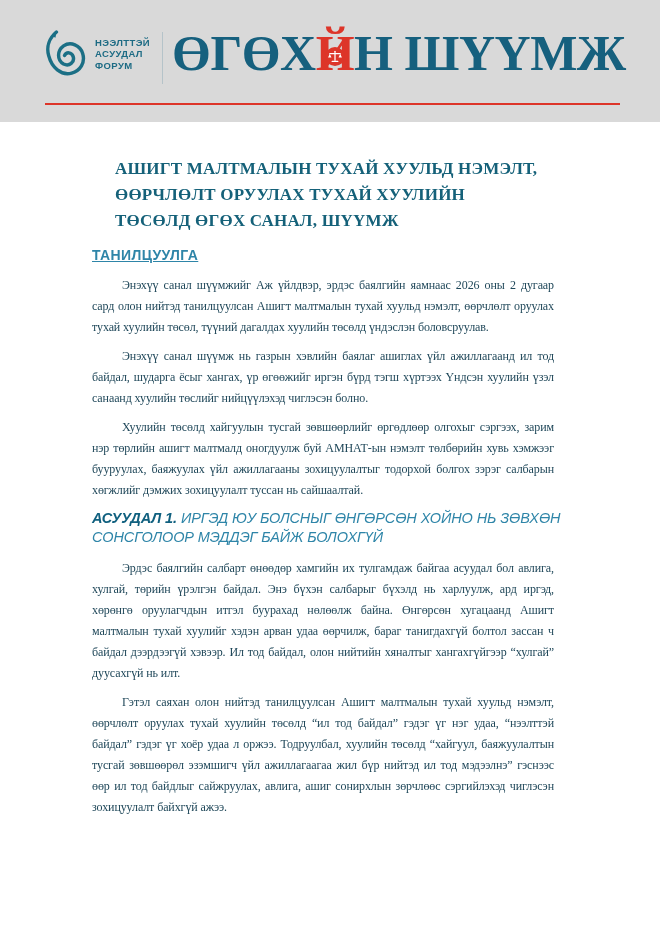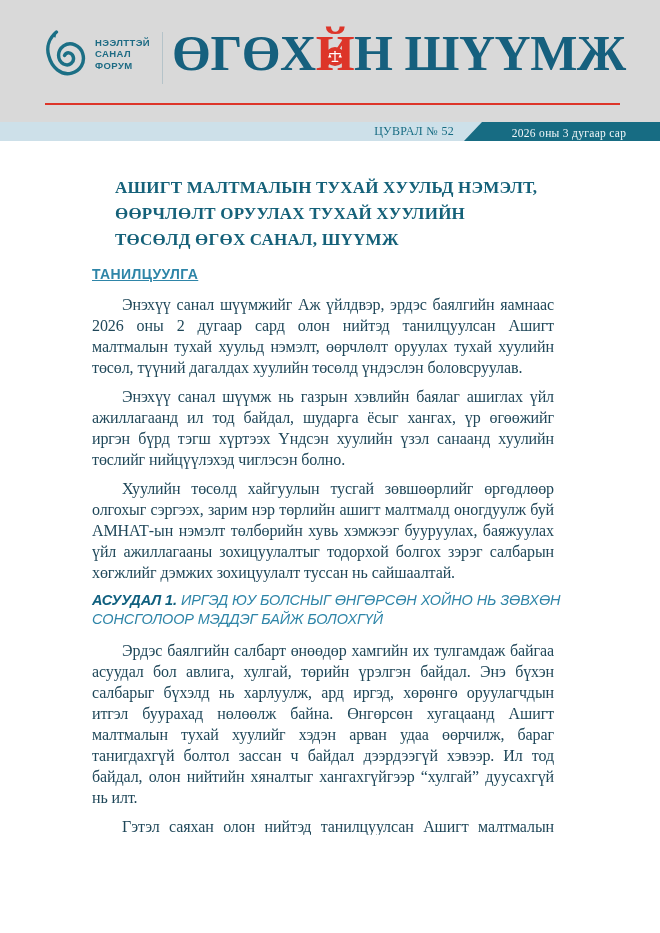--- a/index.html
+++ b/index.html
@@ -30,21 +30,21 @@
   .date-flag{position:absolute;right:0;top:0;width:196px;height:19px;background:var(--band-teal);
              clip-path:polygon(18px 0,100% 0,100% 100%,0 100%);
              text-align:center;line-height:19px;padding-left:14px;}
   .date-flag span{color:#f2f7f9;font-size:11.5px;letter-spacing:.3px;}
   
   .content{padding:34px 98px 0 92px;}
   .doc-title{max-width:424px;margin:0 auto 13px auto;text-align:left;
              font-size:17px;line-height:26px;font-weight:bold;color:#156179;letter-spacing:.2px;}
   .section-heading{font-family:"Liberation Sans",sans-serif;font-size:14px;font-weight:bold;
                    color:var(--teal-light);letter-spacing:.4px;margin:0 0 12px 0;text-decoration:underline;}
-  p.body{font-size:16px;line-height:21px;color:var(--body-text);text-align:justify;
+  p.body{font-size:12px;line-height:21px;color:var(--body-text);text-align:justify;
          text-indent:30px;margin:0 8px 8px 0;letter-spacing:-.1px;}
   .issue-heading{font-family:"Liberation Sans",sans-serif;font-size:14.5px;line-height:18.5px;
                  margin:8px 0 12px 0;font-weight:normal;color:var(--teal-light);letter-spacing:-.1px;font-style:italic;}
   .issue-label{font-weight:bold;color:#10607f;margin-right:4px;}
   
   .page-footer{position:absolute;left:92px;right:98px;top:874px;border-top:1px solid var(--rule);
                padding-top:8px;display:flex;justify-content:flex-end;align-items:baseline;}
   .footer-date{font-size:9.5px;color:#2f6f88;}
   .footer-org{font-size:10px;color:#2f6f88;letter-spacing:.5px;}
   .footer-page{font-size:12.5px;color:#3a3a3a;margin-left:18px;}
@@ -57,43 +57,37 @@
   <header class="masthead-band">
     <div class="logo">
       <svg class="logo-icon" viewBox="0 0 44 50">
         <path d="M13 2 C6 8 2 17 5 27 C8 39 18 48 29 45 C38 42.5 43.5 34 40.5 24.5
                  C38 16 28 11.5 20.5 16.5 C13.5 21.5 13.5 31.5 20.5 35.5
                  C26.5 38.5 32.5 33.5 30.5 27.5 C29 23 23.5 22.5 21.5 26.5" fill="none" stroke="#1b6f85" stroke-width="3.6" stroke-linecap="round"></path>
         <path d="M13 2 L8 6 L12 8 Z" fill="#1b6f85"></path>
       </svg>
       <div class="org-name">
         <div>НЭЭЛТТЭЙ</div>
-        <div>САНАЛ</div>
+        <div>АСУУДАЛ</div>
         <div>ФОРУМ</div>
       </div>
     </div>
     <div class="logo-divider"></div>
     <h1 class="masthead"><span>ӨГӨХ</span><span class="accent"><span class="scales-badge"><svg viewBox="0 0 20 20">
               <circle cx="10" cy="10" r="10" fill="#dd3529"></circle>
               <g stroke="#fff" stroke-width="1.3" fill="none" stroke-linecap="round">
                 <line x1="10" y1="4.5" x2="10" y2="14"></line>
                 <line x1="7" y1="15.2" x2="13" y2="15.2"></line>
                 <line x1="4.5" y1="7" x2="15.5" y2="7"></line>
               </g>
               <path d="M4.5 7 L2.7 11 h3.6 Z M15.5 7 L13.7 11 h3.6 Z" fill="#fff"></path>
             </svg></span><span>Й</span></span><span>Н ШҮҮМЖ</span></h1>
     <div class="red-rule"></div>
   </header>
 
-  <div class="series-band">
-    <span class="series-label">ЦУВРАЛ № 52</span>
-    <div class="date-flag">
-      <span>2026 оны 3 дугаар сар</span>
-    </div>
-  </div>
 
   <main class="content">
     <h2 class="doc-title">АШИГТ МАЛТМАЛЫН ТУХАЙ ХУУЛЬД НЭМЭЛТ, ӨӨРЧЛӨЛТ ОРУУЛАХ ТУХАЙ ХУУЛИЙН ТӨСӨЛД ӨГӨХ САНАЛ, ШҮҮМЖ</h2>
 
     <h3 class="section-heading">ТАНИЛЦУУЛГА</h3>
     <p class="body">Энэхүү санал шүүмжийг Аж үйлдвэр, эрдэс баялгийн яамнаас 2026 оны 2 дугаар сард олон нийтэд танилцуулсан Ашигт малтмалын тухай хуульд нэмэлт, өөрчлөлт оруулах тухай хуулийн төсөл, түүний дагалдах хуулийн төсөлд үндэслэн боловсруулав.</p>
     <p class="body">Энэхүү санал шүүмж нь газрын хэвлийн баялаг ашиглах үйл ажиллагаанд ил тод байдал, шударга ёсыг хангах, үр өгөөжийг иргэн бүрд тэгш хүртээх Үндсэн хуулийн үзэл санаанд хуулийн төслийг нийцүүлэхэд чиглэсэн болно.</p>
     <p class="body">Хуулийн төсөлд хайгуулын тусгай зөвшөөрлийг өргөдлөөр олгохыг сэргээх, зарим нэр төрлийн ашигт малтмалд оногдуулж буй АМНАТ-ын нэмэлт төлбөрийн хувь хэмжээг бууруулах, баяжуулах үйл ажиллагааны зохицуулалтыг тодорхой болгох зэрэг салбарын хөгжлийг дэмжих зохицуулалт туссан нь сайшаалтай.</p>
 
     <h3 class="issue-heading"><span class="issue-label">АСУУДАЛ 1.</span><span>ИРГЭД ЮУ БОЛСНЫГ ӨНГӨРСӨН ХОЙНО НЬ ЗӨВХӨН СОНСГОЛООР МЭДДЭГ БАЙЖ БОЛОХГҮЙ</span></h3>

